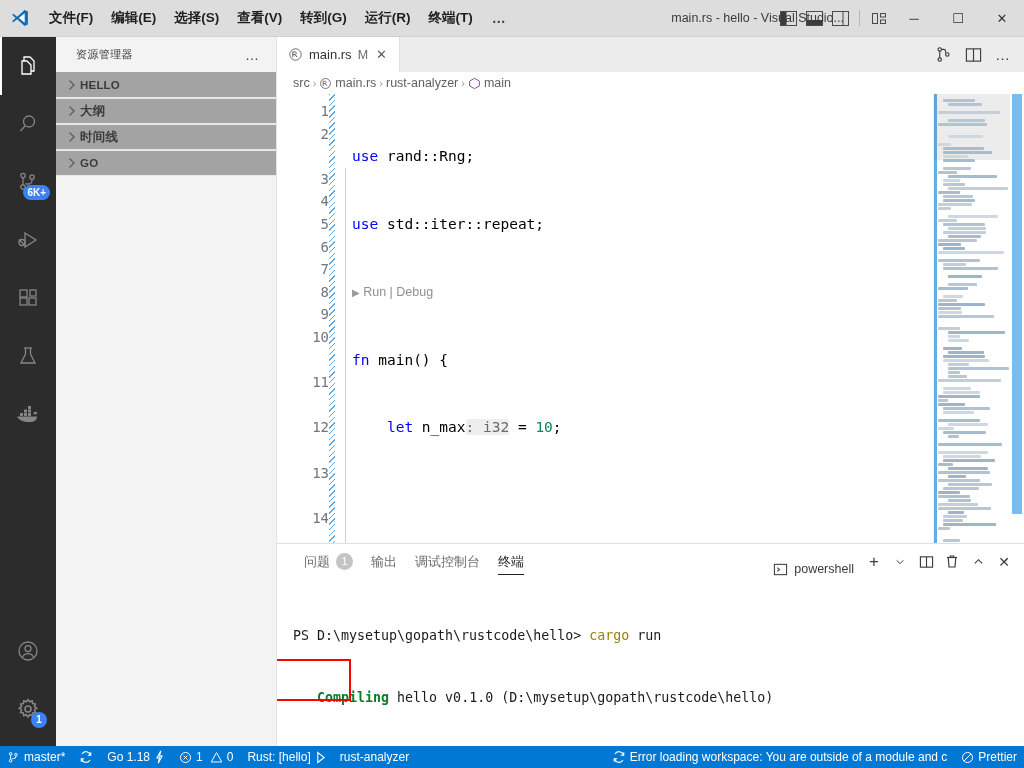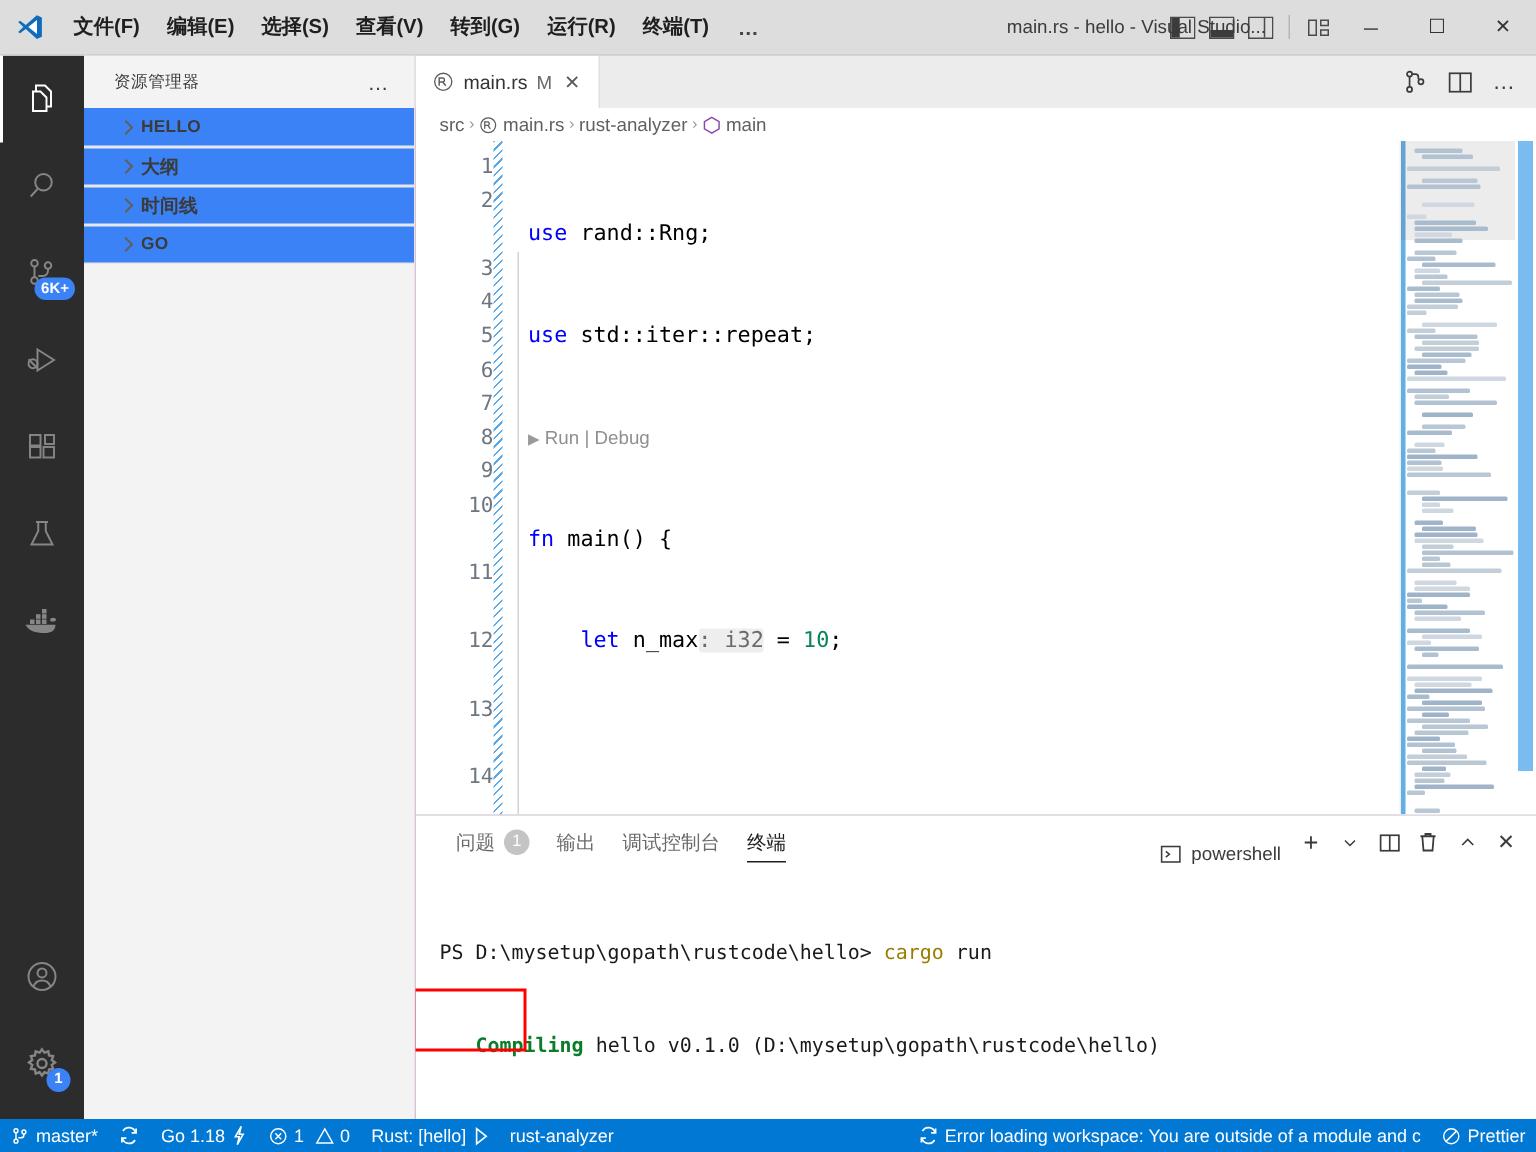--- a/index.html
+++ b/index.html
@@ -40,31 +40,31 @@
   .badge.b-src{right:6px;bottom:11px;border-radius:8px;}
   .badge.b-gear{right:9px;bottom:10px;border-radius:50%;padding:0;width:16px;height:16px;line-height:16px;}
 
   
   .sidebar{width:220px;background:#f3f3f3;flex:0 0 220px;display:flex;flex-direction:column;
            border-right:1px solid #e4e4e4;}
   .sb-header{height:35px;display:flex;align-items:center;padding:0 6px 0 20px;}
   .sb-title{font-size:11px;color:#3b3b3b;letter-spacing:.4px;flex:1 1 auto;}
   .sb-dots{font-size:14px;color:#3b3b3b;padding:0 10px;letter-spacing:1px;}
   .sb-sections{flex:1 1 auto;overflow:hidden;}
-  .sb-row{height:26px;display:flex;align-items:center;padding-left:20px;
+  .sb-row{height:26px;display:flex;align-items:center;padding-left:6px;
           border-top:1px solid #e7e7e7;border-bottom:1px solid #e7e7e7;
-          background:#3b82f6;box-sizing:border-box;}
+          background:#a3a3a3;box-sizing:border-box;}
   .sb-row:first-child{border-top:none;}
   .sb-chev{width:18px;height:26px;display:flex;align-items:center;justify-content:center;color:#5f5f5f;}
   .sb-label{font-size:11.5px;font-weight:700;color:#3b3b3b;letter-spacing:.2px;}
   .sb-label.cjk{font-weight:700;font-size:12.5px;}
   .sb-fill{flex:1 1 auto;background:#f3f3f3;}
 
   
-  .editorcol{flex:1 1 auto;display:flex;flex-direction:column;min-width:0;background:#701a75;}
+  .editorcol{flex:1 1 auto;display:flex;flex-direction:column;min-width:0;background:#bef264;}
 
   .tabbar{height:35px;background:#ececec;display:flex;align-items:stretch;flex:0 0 35px;}
   .tab{display:flex;align-items:center;gap:6px;padding:0 10px 0 11px;background:#ffffff;
        border-right:1px solid #e0e0e0;font-size:13px;color:#333;min-width:0;}
   .tab-name{white-space:nowrap;}
   .tab-dirty{font-size:12.5px;color:#6a6a6a;}
   .tab-close{font-size:13px;color:#5a5a5a;padding:0 2px;}
   .tab-rest{flex:1 1 auto;background:#ececec;}
   .tabacts{display:flex;align-items:center;background:#ececec;padding-right:6px;}
   .tabact{width:30px;height:35px;display:flex;align-items:center;justify-content:center;color:#3b3b3b;}

